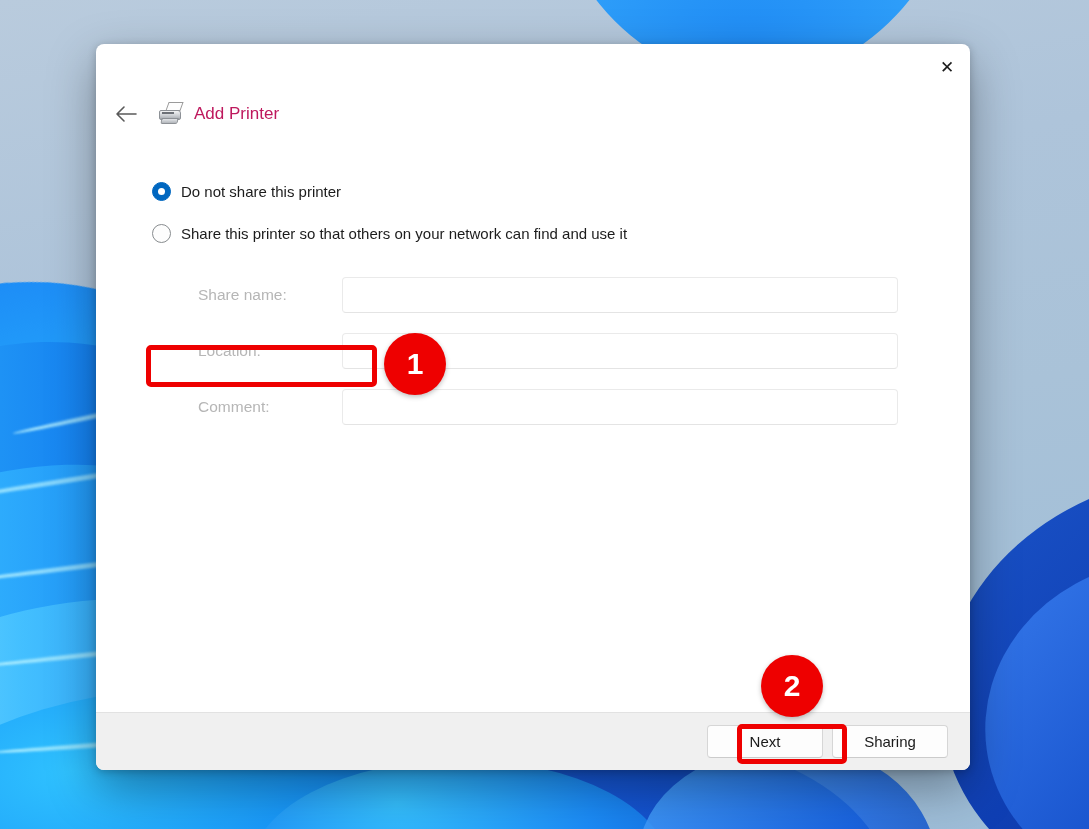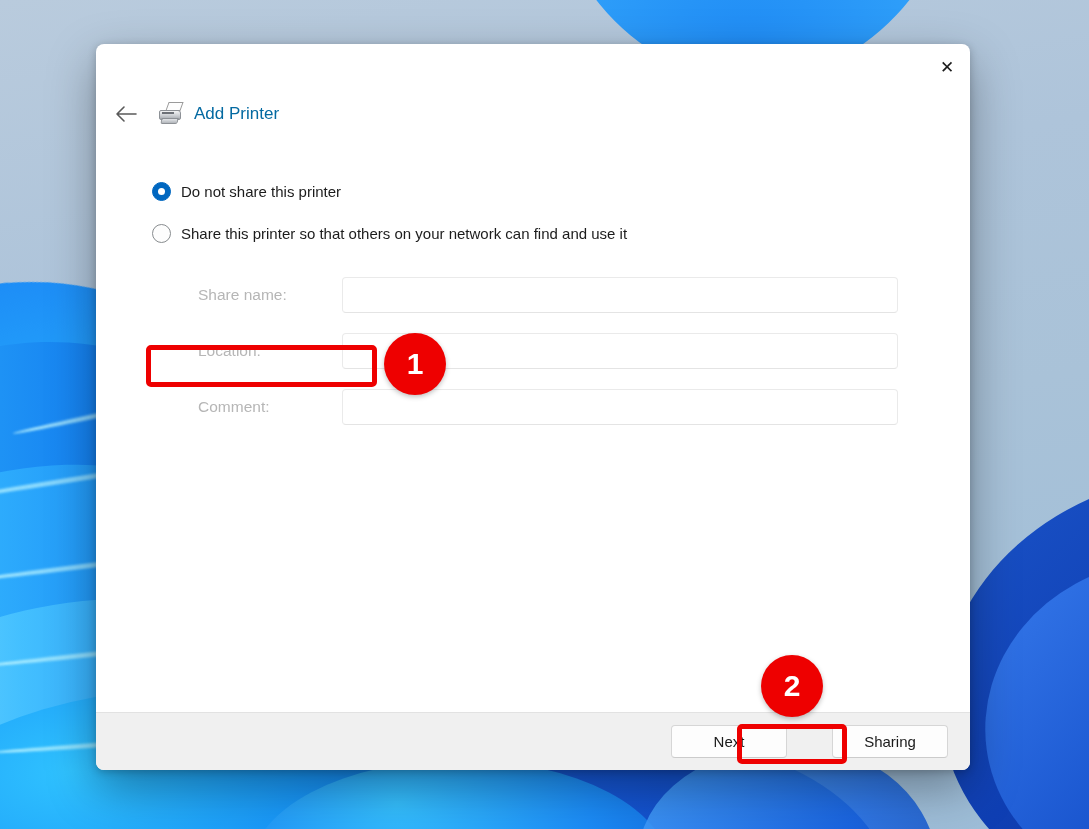--- a/index.html
+++ b/index.html
@@ -187,21 +187,21 @@
     transform: skewX(-14deg);
   }
   #app-icon .slot {
     position: absolute; left: 4px; top: 10px;
     width: 12px; height: 2px;
     background: #6d7177;
   }
   #app-title {
     margin-left: 10px;
     font-size: 17px;
-    color: #0369a1;
+    color: #be185d;
   }
 
   #content {
     flex: 1 1 auto;
     position: relative;
     padding: 0 56px;
   }
 
   #page-heading {
     margin: 28px 0 0 0;
@@ -299,21 +299,20 @@
     height: 33px;
     min-width: 116px;
     background: #fdfdfd;
     border: 1px solid #d6d6d6;
     border-bottom-color: #cbcbcb;
     border-radius: 4px;
     font-family: "Liberation Sans", sans-serif;
     font-size: 15px;
     color: #1a1a1a;
     cursor: pointer;
-    margin-left: 36px;
   }
   #next-button { margin-right: 9px; }
 
   
   .annot-box {
     position: absolute;
     border: 5px solid #ee0000;
     border-radius: 5px;
     pointer-events: none;
   }

